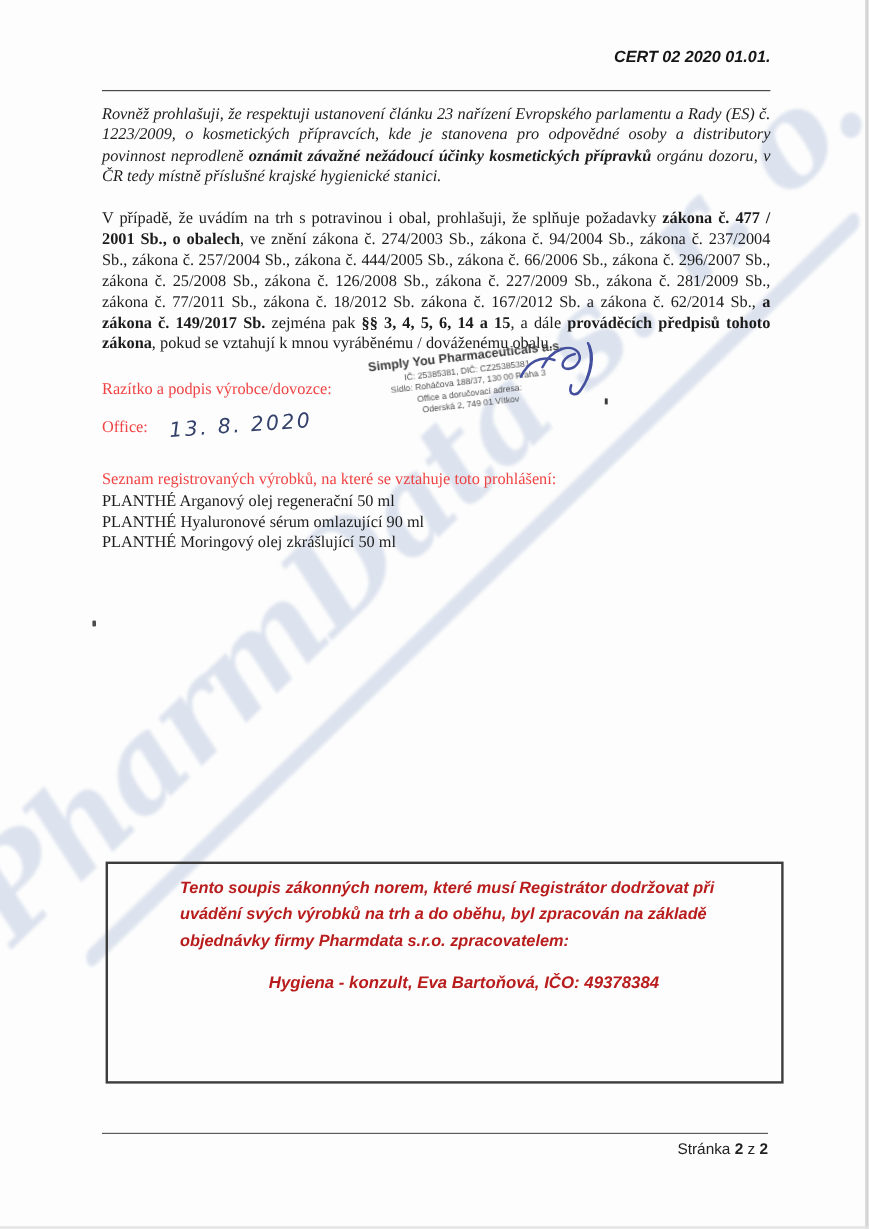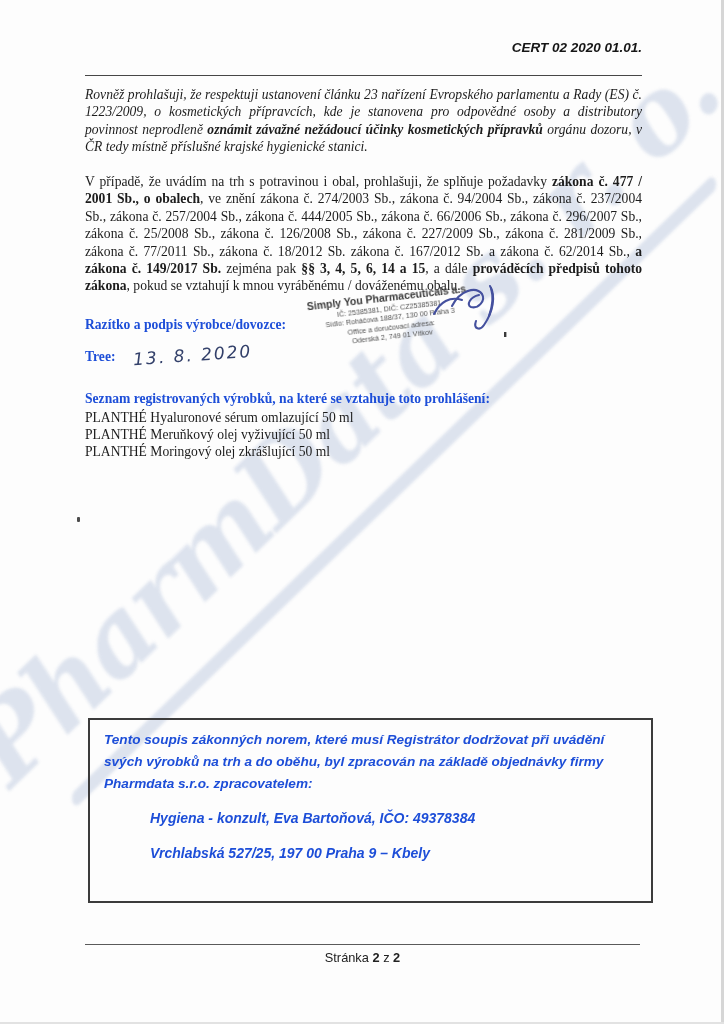--- a/index.html
+++ b/index.html
@@ -30,21 +30,21 @@
     position:absolute; top:40px; left:85px; width:557px; text-align:right;
     font-family:"Liberation Sans", sans-serif; font-style:italic; font-weight:bold;
     font-size:13.5px; color:#161616;
   }
   .topline { position:absolute; left:85px; top:75px; width:557px; border-top:1.8px solid #474747; }
 
   .para { position:absolute; left:85px; width:557px; font-size:13.6px; line-height:17.4px; text-align:justify; }
   .para1 { top:86px;font-style:italic; }
   .para2 { top:173px; }
 
-  .red-label { color:#1d4ed8; font-weight:bold; font-size:13.6px; }
+  .red-label { color:#ef4444; font-weight:normal; font-size:13.6px; }
   .razitko-row { position:absolute; left:85px; top:315px; }
   .datum-row  { position:absolute; left:85px; top:345px; }
   .hand-date {
     display:inline-block; margin-left:14px; transform:rotate(-4deg);
     font-family:"DejaVu Sans", sans-serif; font-style:italic;
     font-size:17px; letter-spacing:2px; color:#33406a;
   }
 
   
   .stamp {
@@ -62,30 +62,31 @@
   .products .heading { margin-bottom:2px; }
   .products .item { font-size:13.6px; line-height:17.2px; }
 
   .speck { position:absolute; left:77px; top:517px; width:3px; height:5px; background:#4c4c4c; border-radius:1px; }
 
   
   .notice-box {
     position:absolute; left:88px; top:718px; width:565px; height:185px;
     border:2px solid #3c3c3c; box-sizing:border-box; background:transparent;
     font-family:"Liberation Sans", sans-serif; font-style:italic; font-weight:bold;
-    color:#1d4ed8;
+    color:#b91c1c;
+    padding-left:46px;
   }
   .notice-box .intro { padding:9px 14px 0 14px; font-size:13.6px; line-height:22px; }
-  .notice-box .bline { margin-left:60px; font-size:14px; }
+  .notice-box .bline { margin-left:88px; font-size:14px; }
   .notice-box .b1 { margin-top:15px; }
   .notice-box .b2, .notice-box .b3, .notice-box .b4 { margin-top:19px; }
 
   .footer-line { position:absolute; left:85px; top:944px; width:555px; border-top:1.6px solid #5a5a5a; }
   .footer-text {
-    position:absolute; left:85px; top:950px; width:555px; text-align:center;
+    position:absolute; left:85px; top:950px; width:555px; text-align:right;
     font-family:"Liberation Sans", sans-serif; font-size:12.8px; color:#222;
   }
 </style>
 </head>
 <body>
 
 <div class="page">
 
   <div class="watermark">
     <span>PharmData s. r. o.</span>
@@ -117,39 +118,38 @@
       <g fill="none" stroke="#44509e" stroke-width="2.1" stroke-linecap="round">
         <path d="M6,36 C12,24 22,18 34,22"></path>
         <path d="M24,28 C32,12 48,8 54,16 C58,23 50,31 43,29 C38,27 42,19 51,17"></path>
         <path d="M62,8 C68,18 65,34 56,47 C52,53 45,51 48,43"></path>
         <path d="M63,10 C66,20 64,30 61,38"></path>
       </g>
       <rect x="76" y="54" width="2.4" height="5" fill="#3a3a3a"></rect>
     </svg>
 
     <div class="datum-row">
-      <span class="red-label">Tree:</span>
+      <span class="red-label">Office:</span>
       <span class="hand-date">13. 8. 2020</span>
     </div>
 
     <div class="products">
       <div class="heading red-label">Seznam registrovaných výrobků, na které se vztahuje toto prohlášení:</div>
       <div>
-          <div class="item">PLANTHÉ Hyaluronové sérum omlazující 50 ml</div>
-          <div class="item">PLANTHÉ Meruňkový olej vyživující 50 ml</div>
+          <div class="item">PLANTHÉ Arganový olej regenerační 50 ml</div>
+          <div class="item">PLANTHÉ Hyaluronové sérum omlazující 90 ml</div>
           <div class="item">PLANTHÉ Moringový olej zkrášlující 50 ml</div>
         </div>
     </div>
 
     <div class="speck"></div>
 
     <div class="notice-box">
       <div class="intro">Tento soupis zákonných norem, které musí Registrátor dodržovat při uvádění svých výrobků na trh a do oběhu, byl zpracován na základě objednávky firmy Pharmdata s.r.o. zpracovatelem:</div>
       <div class="bline b1">Hygiena - konzult, Eva Bartoňová, IČO:  49378384</div>
-      <div class="bline b2">Vrchlabská 527/25, 197 00   Praha 9 – Kbely</div>
     </div>
 
     <div class="footer-line"></div>
     <div class="footer-text"><span>Stránka </span><span style="font-weight: bold;">2</span><span> z </span><span style="font-weight: bold;">2</span></div>
 
   </div>
 
   <div class="edge-right"></div>
   <div class="edge-bottom"></div>
 </div>

